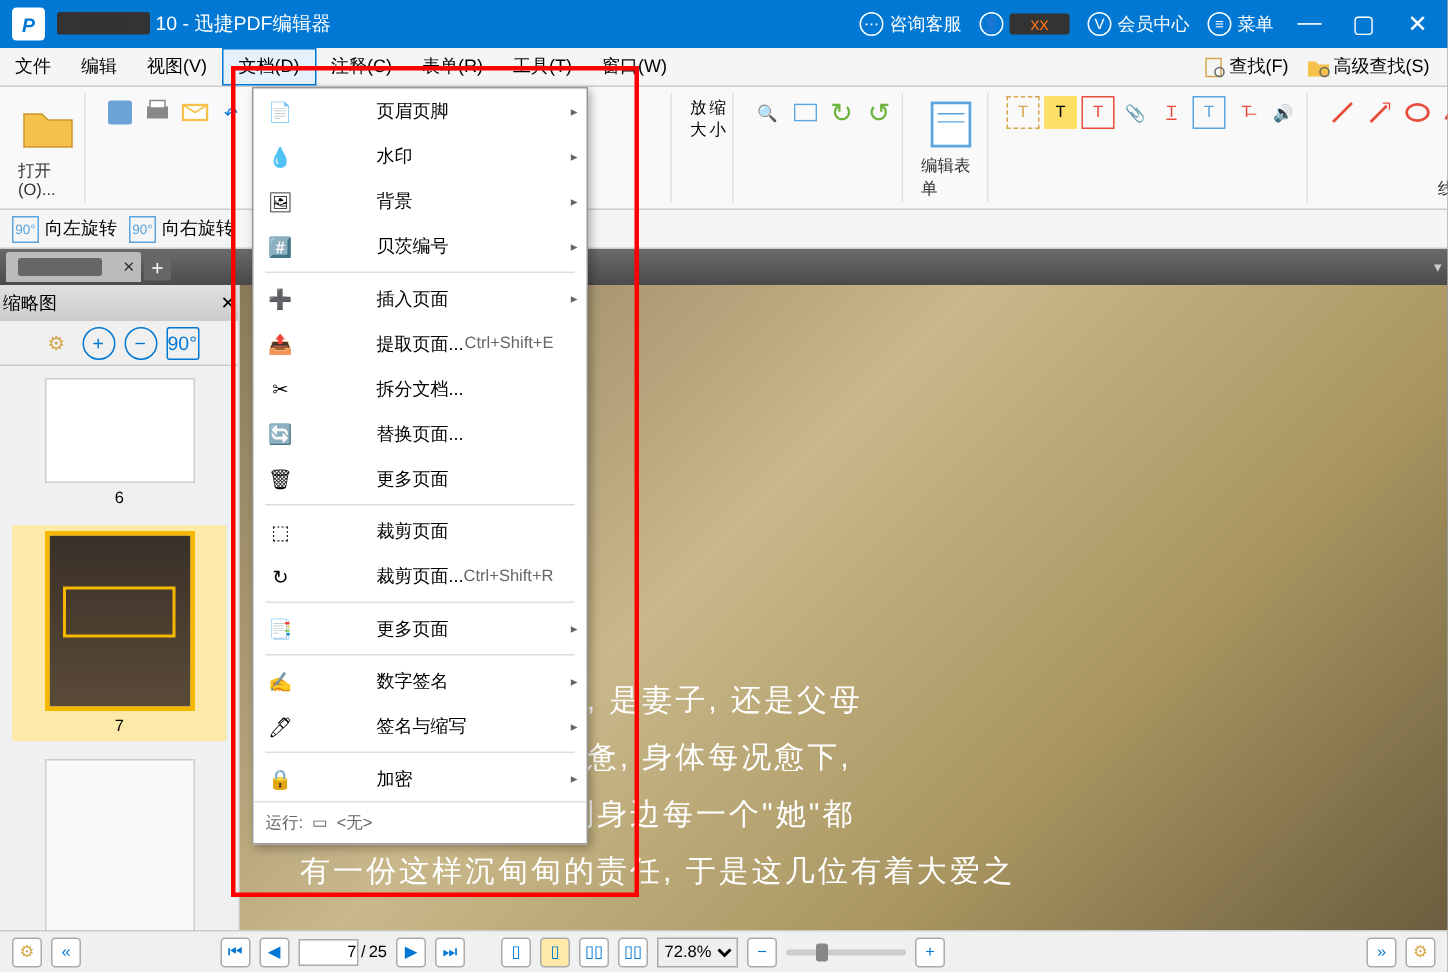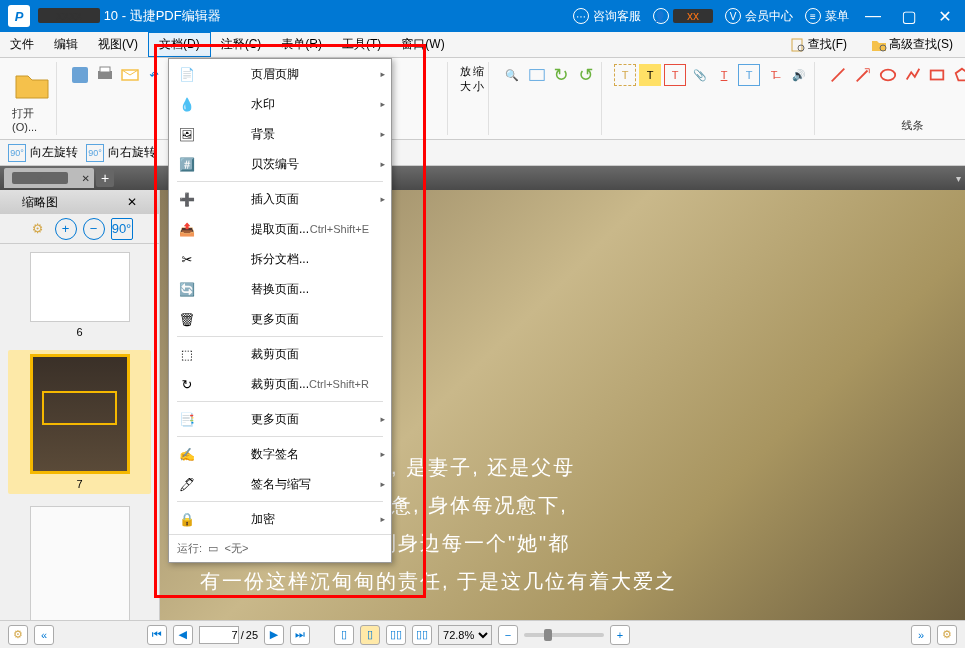--- a/index.html
+++ b/index.html
@@ -11,21 +11,21 @@
 .titlebar .title { flex: 1; }
 .titlebar .tb-right { display: flex; align-items: center; gap: 12px; }
 .titlebar .tb-item { display: flex; align-items: center; gap: 4px; font-size: 12px; cursor: pointer; }
 .titlebar .tb-icon { width: 16px; height: 16px; border: 1.5px solid #fff; border-radius: 50%; display: flex; align-items: center; justify-content: center; font-size: 10px; }
 .titlebar .win-btn { width: 24px; text-align: center; font-size: 16px; cursor: pointer; }
 
 
 .menubar { height: 26px; background: #f5f5f5; border-bottom: 1px solid #ccc; display: flex; align-items: center; font-size: 12px; position: relative; }
 .menubar .mitem { padding: 0 10px; height: 100%; display: flex; align-items: center; cursor: pointer; }
 .menubar .mitem.active { background: #e5f1fb; border: 1px solid #0078d4; }
-.menubar .right-tools { position: absolute; right: 8px; display: flex; gap: 16px; align-items: flex-end; }
+.menubar .right-tools { position: absolute; right: 8px; display: flex; gap: 4px; align-items: flex-end; }
 .menubar .rtool { display: flex; align-items: center; gap: 2px; padding: 2px 4px; cursor: pointer; }
 .menubar .rtool-icon { width: 16px; height: 16px; }
 
 
 .ribbon { height: 82px; background: #f9f9f9; border-bottom: 1px solid #ccc; display: flex; padding: 4px 8px; gap: 8px; font-size: 11px; position: relative; }
 .ribbon-group { display: flex; flex-direction: column; align-items: center; justify-content: space-between; padding: 2px 4px; border-right: 1px solid #e0e0e0; }
 .ribbon-group:last-child { border-right: none; }
 .rg-icon { width: 22px; height: 22px; display: flex; align-items: center; justify-content: center; cursor: pointer; }
 .rg-big { width: 40px; height: 40px; cursor: pointer; display: flex; align-items: center; justify-content: center; }
 .rg-label { font-size: 11px; color: #333; margin-top: 2px; }
@@ -40,21 +40,21 @@
 
 .tabbar { height: 24px; background: linear-gradient(#6a6a6a,#4a4a4a); display: flex; align-items: center; padding: 0 4px; }
 .tabbar .tab { height: 20px; background: #888; border-radius: 2px 2px 0 0; padding: 0 20px 0 8px; display: flex; align-items: center; font-size: 11px; color: #fff; margin-right: 2px; position: relative; min-width: 90px; }
 .tabbar .tab.active { background: #bbb; color: #333; }
 .tabbar .tab .tx { position: absolute; right: 4px; font-size: 10px; cursor: pointer; }
 .tabbar .addtab { width: 18px; height: 18px; background: #666; color: #fff; display: flex; align-items: center; justify-content: center; font-size: 14px; cursor: pointer; border-radius: 2px; }
 
 
 .main { display: flex; height: calc(648px - 32px - 26px - 82px - 26px - 24px - 28px); }
 .sidebar { width: 160px; background: #f0f0f0; border-right: 1px solid #ccc; display: flex; flex-direction: column; }
-.sidebar-header { height: 24px; background: linear-gradient(#e0e0e0,#ccc); display: flex; align-items: center; padding: 0 22px; font-size: 12px; justify-content: space-between; }
+.sidebar-header { height: 24px; background: linear-gradient(#e0e0e0,#ccc); display: flex; align-items: center; padding: 0 2px; font-size: 12px; justify-content: space-between; }
 .sidebar-tools { height: 30px; display: flex; align-items: center; justify-content: center; gap: 6px; border-bottom: 1px solid #ccc; }
 .sb-tool { width: 22px; height: 22px; border: 1px solid #0078d4; border-radius: 50%; display: flex; align-items: center; justify-content: center; color: #0078d4; font-size: 13px; cursor: pointer; }
 .thumbs { flex: 1; overflow-y: auto; padding: 8px; }
 .thumb { margin-bottom: 12px; text-align: center; }
 .thumb-img { width: 100px; height: 70px; background: #fff; border: 1px solid #ccc; margin: 0 auto 4px; position: relative; }
 .thumb-img.tall { height: 120px; }
 .thumb.selected .thumb-img { border: 3px solid #f5b800; }
 .thumb.selected { background: #fde9a8; padding: 4px; border-radius: 2px; }
 .thumb-num { font-size: 11px; }
 
@@ -207,20 +207,30 @@
             </svg>
           </div>
       </div>
       <div class="rg-row">
         <div class="rg-icon" style="color:#6cb33f;font-size:18px">↻</div>
         <div class="rg-icon" style="color:#6cb33f;font-size:18px">↺</div>
       </div>
     </div>
   </div>
   <div class="ribbon-group">
+    <div class="rg-big">
+      <svg viewBox="0 0 40 40" width="36" height="36">
+          <rect x="6" y="4" width="28" height="32" fill="#fff" stroke="#5aa5e0" stroke-width="2"></rect>
+          <line x1="10" y1="12" x2="30" y2="12" stroke="#5aa5e0"></line>
+          <line x1="10" y1="18" x2="30" y2="18" stroke="#5aa5e0"></line>
+        </svg>
+    </div>
+    <div class="rg-label">编辑表单</div>
+  </div>
+  <div class="ribbon-group">
     <div class="rg-col">
       <div class="rg-row">
         <div class="rg-icon" style="color:#d4a84b;border:1px dashed #d4a84b">T</div>
         <div class="rg-icon" style="background:#ffe066">T</div>
         <div class="rg-icon" style="color:#e74c3c;border:1px solid #e74c3c">T</div>
         <div class="rg-icon">📎</div>
       </div>
       <div class="rg-row">
         <div class="rg-icon" style="color:#e74c3c;text-decoration:underline">T</div>
         <div class="rg-icon" style="color:#5aa5e0;border:1px solid #5aa5e0">T</div>

